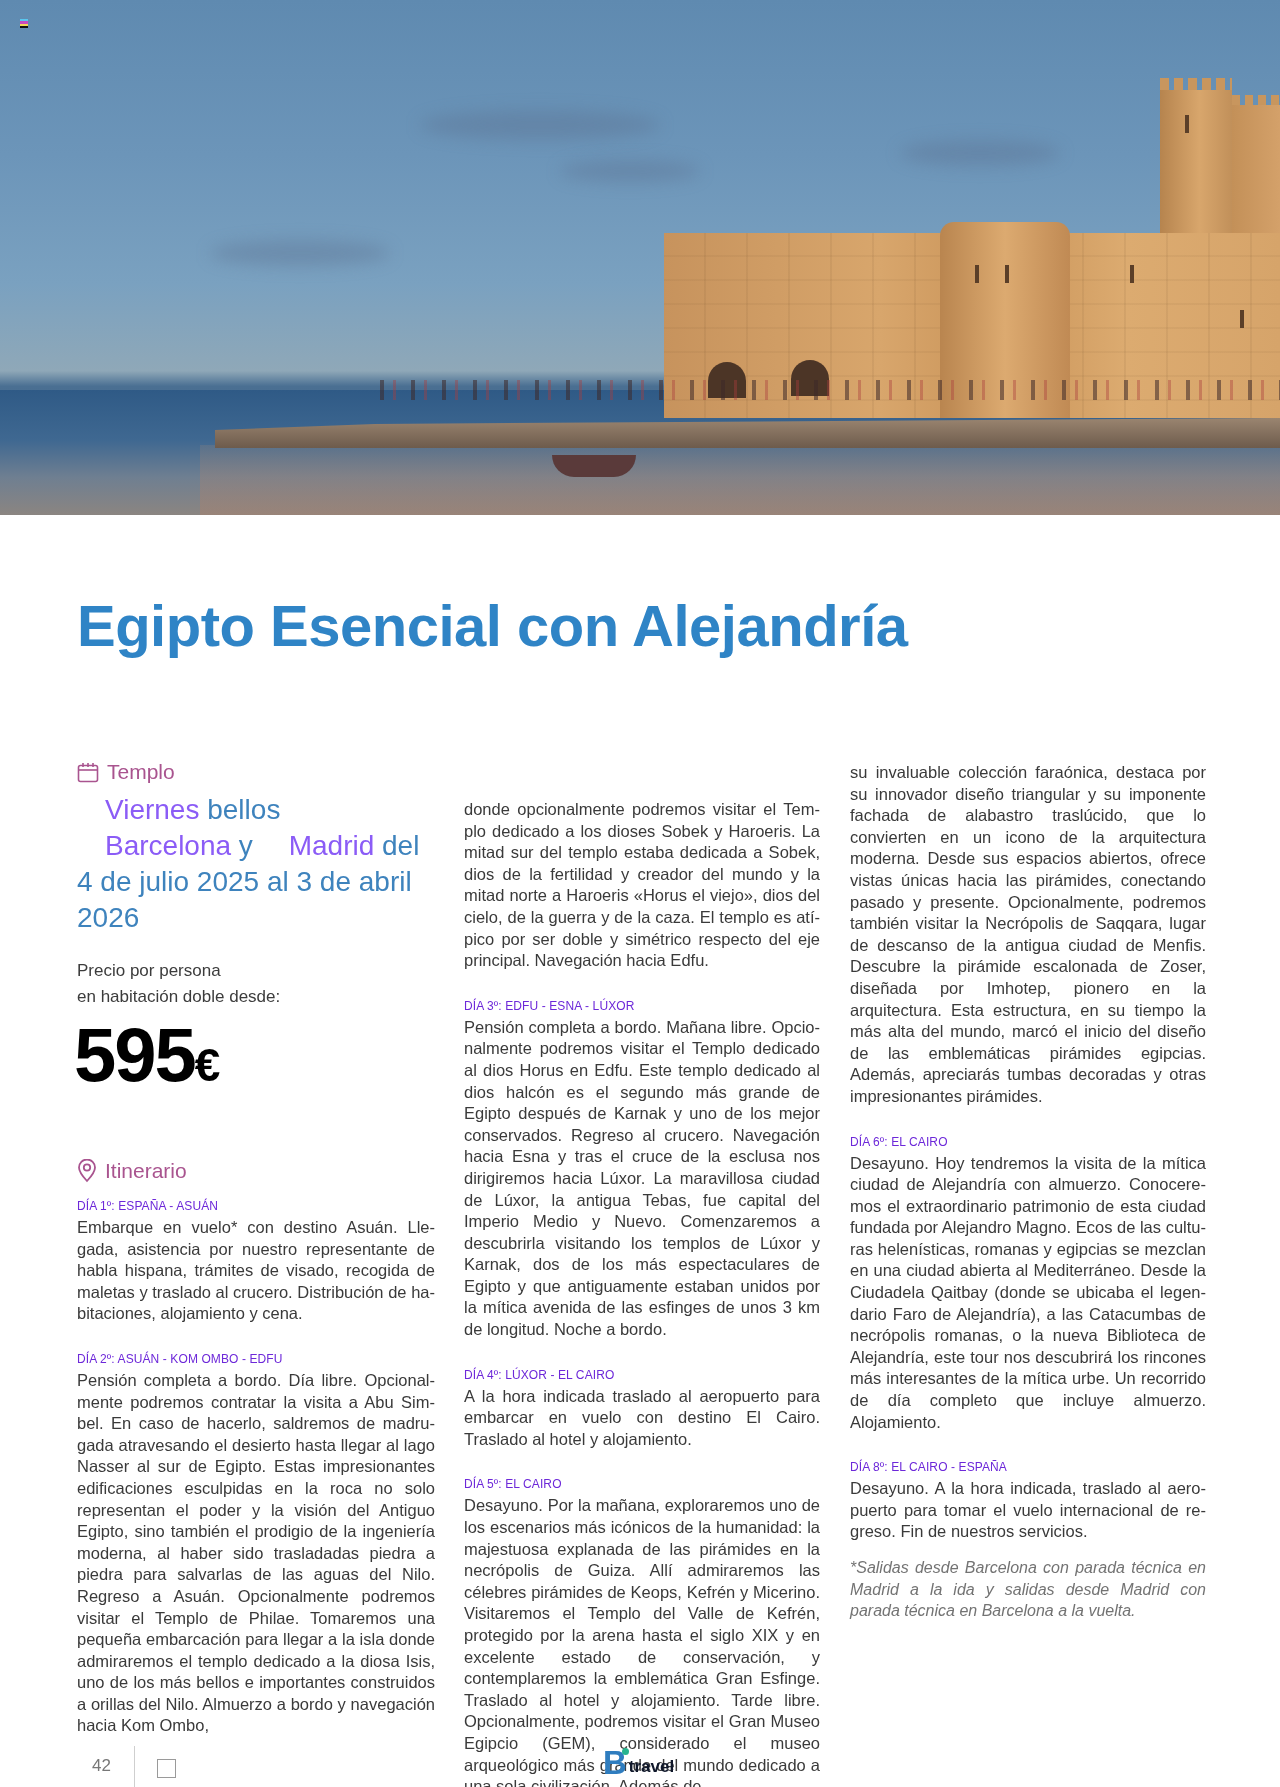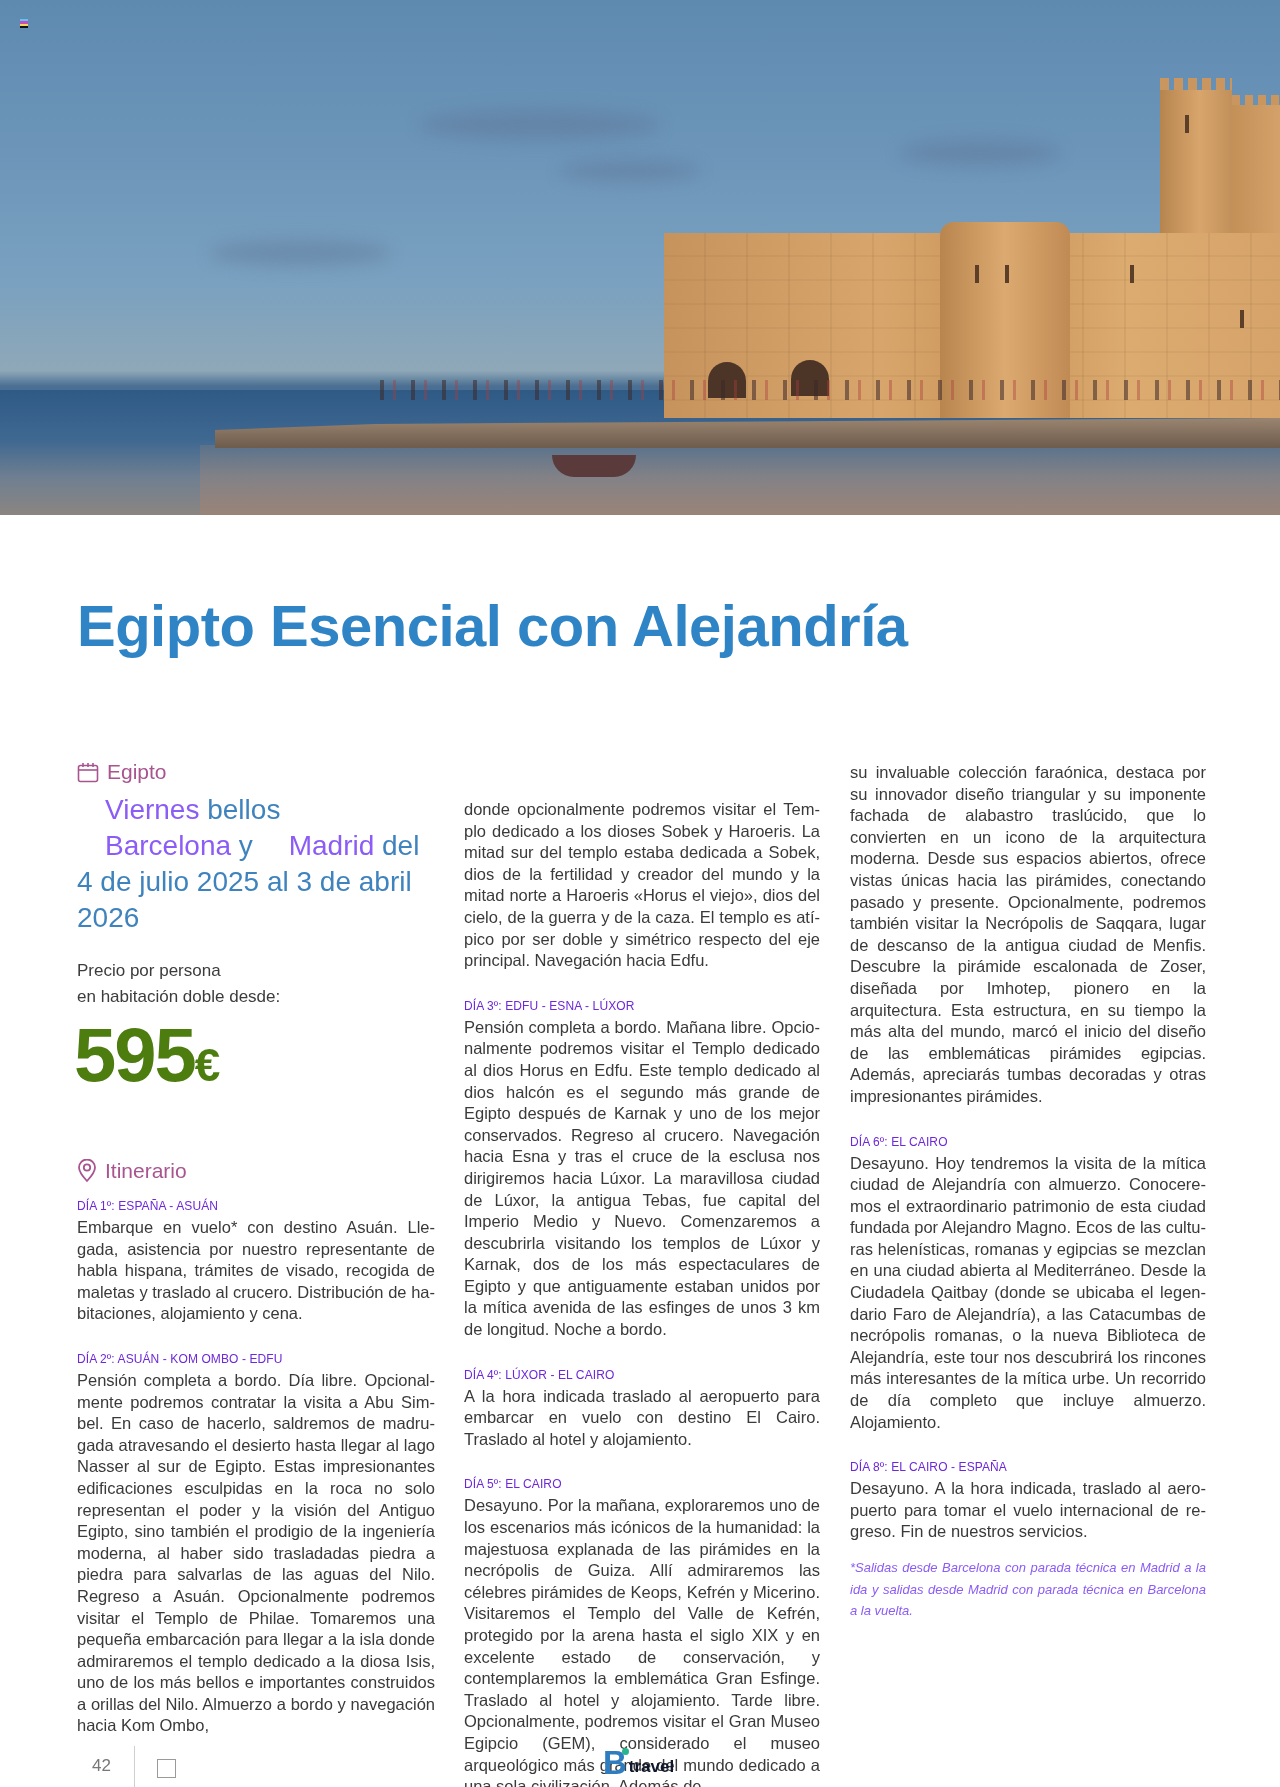--- a/index.html
+++ b/index.html
@@ -49,32 +49,32 @@
   .col2 { left:464px; width:356px;margin-top:37px; }
   .col3 { left:850px; width:356px; }
 
   .section-head { display:flex; align-items:center; gap:8px; color:#a9548f; font-size:21px; }
   .section-head svg { display:block; }
 
   .salidas-text { margin-top:8px; font-size:28px; line-height:36px; color:#3e83bd; }
   .salidas-text b { color:#8b5cf6; font-weight:normal;margin-left:28px; }
 
   .price-label { position:absolute; left:77px; top:958px; font-size:17px; line-height:26px; color:#3c3c3c; width:340px; }
-  .price { position:absolute; left:74px; top:1010px; font-size:76px; font-weight:bold; color:#4d7c0f; letter-spacing:-2px; line-height:90px; }
+  .price { position:absolute; left:74px; top:1010px; font-size:76px; font-weight:bold; color:#000000; letter-spacing:-2px; line-height:90px; }
   .price .cur { font-size:46px; letter-spacing:0; }
 
   .itin-head { position:absolute; left:77px; top:1159px; }
 
   .day-title { color:#6d28d9; font-size:12px; line-height:21px; text-transform:uppercase; letter-spacing:0.1px; }
   .day-body { font-size:16.5px; line-height:21.6px; color:#3a3a3a; text-align:justify; hyphens:manual; }
   .day { margin-bottom:22px; }
 
   .day1 { position:absolute; left:77px; top:1196px; width:358px; }
 
-  .note { font-style:italic; font-size:13px; line-height:21.6px; color:#8b5cf6; text-align:justify; margin-top:14px; }
+  .note { font-style:italic; font-size:16px; line-height:21.6px; color:#737373; text-align:justify; margin-top:14px; }
 
   
   .footer-page { position:absolute; left:92px; top:1756px; font-size:17px; color:#777; }
   .footer-div { position:absolute; left:134px; top:1746px; width:1px; height:41px; background:#cfcfcf; }
   .footer-box { position:absolute; left:157px; top:1759px; width:19px; height:19px; border:1.5px solid #9a9a9a; }
   .logo { position:absolute; left:603px; top:1748px; display:flex; align-items:flex-end; }
   .logo .b { font-family:"Liberation Sans", sans-serif; font-weight:bold; font-size:33px; color:#2f7dbf; line-height:30px; }
   .logo .dot { position:absolute; left:19px; top:0px; width:7px; height:7px; border-radius:50%; background:#27b48f; }
   .logo .t { font-family:"Liberation Sans", sans-serif; font-weight:bold; font-size:17px; color:#0f172a; margin-left:2px; line-height:18px; padding-bottom:2px; }
 </style>
@@ -111,21 +111,21 @@
   <div class="section-head">
     <span>
       <svg width="22" height="21" viewBox="0 0 22 21">
         <rect x="1.5" y="3.5" width="19" height="16" rx="2" fill="none" stroke="#a9548f" stroke-width="1.6"></rect>
         <line x1="1.5" y1="8" x2="20.5" y2="8" stroke="#a9548f" stroke-width="1.6"></line>
         <line x1="6" y1="1" x2="6" y2="5" stroke="#a9548f" stroke-width="1.6"></line>
         <line x1="11" y1="1" x2="11" y2="5" stroke="#a9548f" stroke-width="1.6"></line>
         <line x1="16" y1="1" x2="16" y2="5" stroke="#a9548f" stroke-width="1.6"></line>
       </svg>
     </span>
-    <span>Egipto</span>
+    <span>Templo</span>
   </div>
   <div class="salidas-text"><b>Viernes</b><span> bellos </span><b>Barcelona</b><span> y </span><b>Madrid</b><span> del 4 de julio 2025 al 3 de abril 2026</span></div>
 </div>
 
 <div class="price-label">
   <div>Precio por persona</div>
   <div>en habitación doble desde:</div>
 </div>
 <div class="price"><span>595</span><span class="cur">€</span></div>
 

